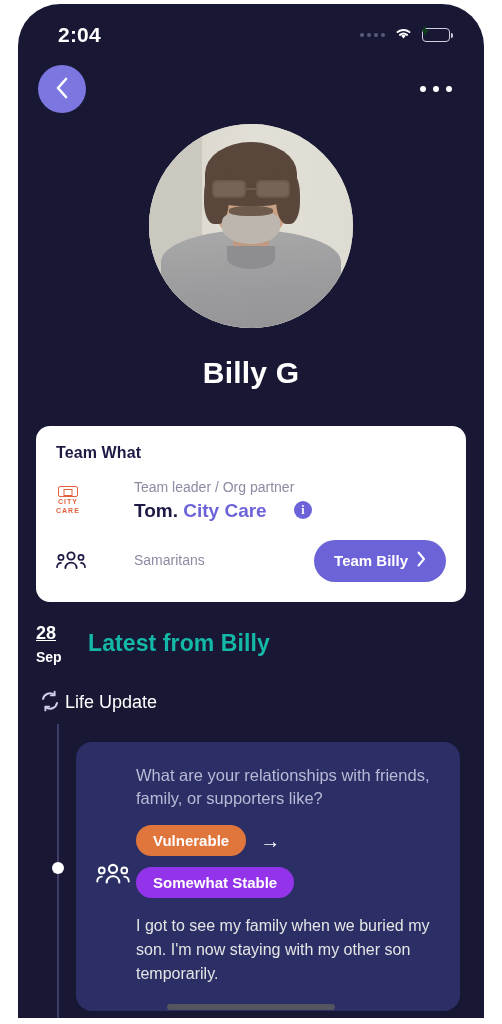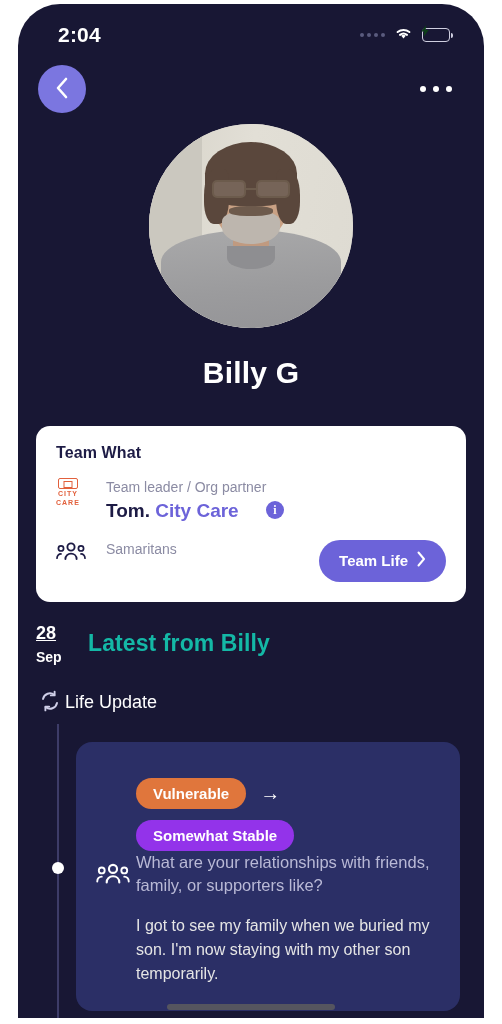--- a/index.html
+++ b/index.html
@@ -163,22 +163,23 @@
     padding: 18px 20px 20px 20px;
   }
   #team-card-title {
     color: #1d1b45;
     font-size: 16px;
     font-weight: bold;
     letter-spacing: 0.1px;
   }
   .card-row {
     display: flex;
-    align-items: flex-start;
+    align-items: center;
     margin-top: 16px;
+    gap: 28px;
   }
   .card-row-icon {
     width: 50px;
     flex: 0 0 50px;
     display: flex;
     align-items: center;
     justify-content: flex-start;
   }
   .citycare-logo {
     display: flex;
@@ -460,21 +461,21 @@
           <circle cx="5" cy="8.4" r="2.6" stroke="#1d1b45" stroke-width="1.7" fill="none"></circle>
           <path d="M1 18.2c0-2.6 1.8-4.3 4-4.3" stroke="#1d1b45" stroke-width="1.7" fill="none" stroke-linecap="round"></path>
           <circle cx="25" cy="8.4" r="2.6" stroke="#1d1b45" stroke-width="1.7" fill="none"></circle>
           <path d="M29 18.2c0-2.6-1.8-4.3-4-4.3" stroke="#1d1b45" stroke-width="1.7" fill="none" stroke-linecap="round"></path>
         </svg>
       </div>
       <div class="card-row-text">
         <div class="card-label">Samaritans</div>
       </div>
       <button id="team-page-button">
-        <span>Team Life</span>
+        <span>Team Billy</span>
         <span>
           <svg width="9" height="16" viewBox="0 0 9 16">
             <path d="M1.5 1.5L7 8l-5.5 6.5" stroke="#ffffff" stroke-width="2" fill="none" stroke-linecap="round" stroke-linejoin="round"></path>
           </svg>
         </span>
       </button>
     </div>
   </div>
 
   <div id="latest-header">
@@ -506,29 +507,29 @@
         <svg width="34" height="27" viewBox="0 0 30 24">
           <circle cx="15" cy="7" r="3.6" stroke="#ffffff" stroke-width="1.9" fill="none"></circle>
           <path d="M9.4 19c0-3.2 2.5-5.4 5.6-5.4s5.6 2.2 5.6 5.4" stroke="#ffffff" stroke-width="1.9" fill="none" stroke-linecap="round"></path>
           <circle cx="5" cy="8.4" r="2.6" stroke="#ffffff" stroke-width="1.7" fill="none"></circle>
           <path d="M1 18.2c0-2.6 1.8-4.3 4-4.3" stroke="#ffffff" stroke-width="1.7" fill="none" stroke-linecap="round"></path>
           <circle cx="25" cy="8.4" r="2.6" stroke="#ffffff" stroke-width="1.7" fill="none"></circle>
           <path d="M29 18.2c0-2.6-1.8-4.3-4-4.3" stroke="#ffffff" stroke-width="1.7" fill="none" stroke-linecap="round"></path>
         </svg>
       </div>
       <div id="update-card-body">
+        <div id="update-question">What are your relationships with friends, family, or supporters like?</div>
         <div id="status-change">
           <div class="pill-row">
             <span class="pill" style="background:#e0763c">Vulnerable</span>
             <span class="arrow-right">→</span>
           </div>
           <div class="pill-row" id="pill-to-row">
             <span class="pill" style="background:#9333ea">Somewhat Stable</span>
           </div>
         </div>
-        <div id="update-question">What are your relationships with friends, family, or supporters like?</div>
         <div id="update-text">I got to see my family when we buried my son. I'm now staying with my other son temporarily.</div>
       </div>
     </div>
   </div>
 
   <div id="home-indicator"></div>
 </div>
 
 </body></html>

